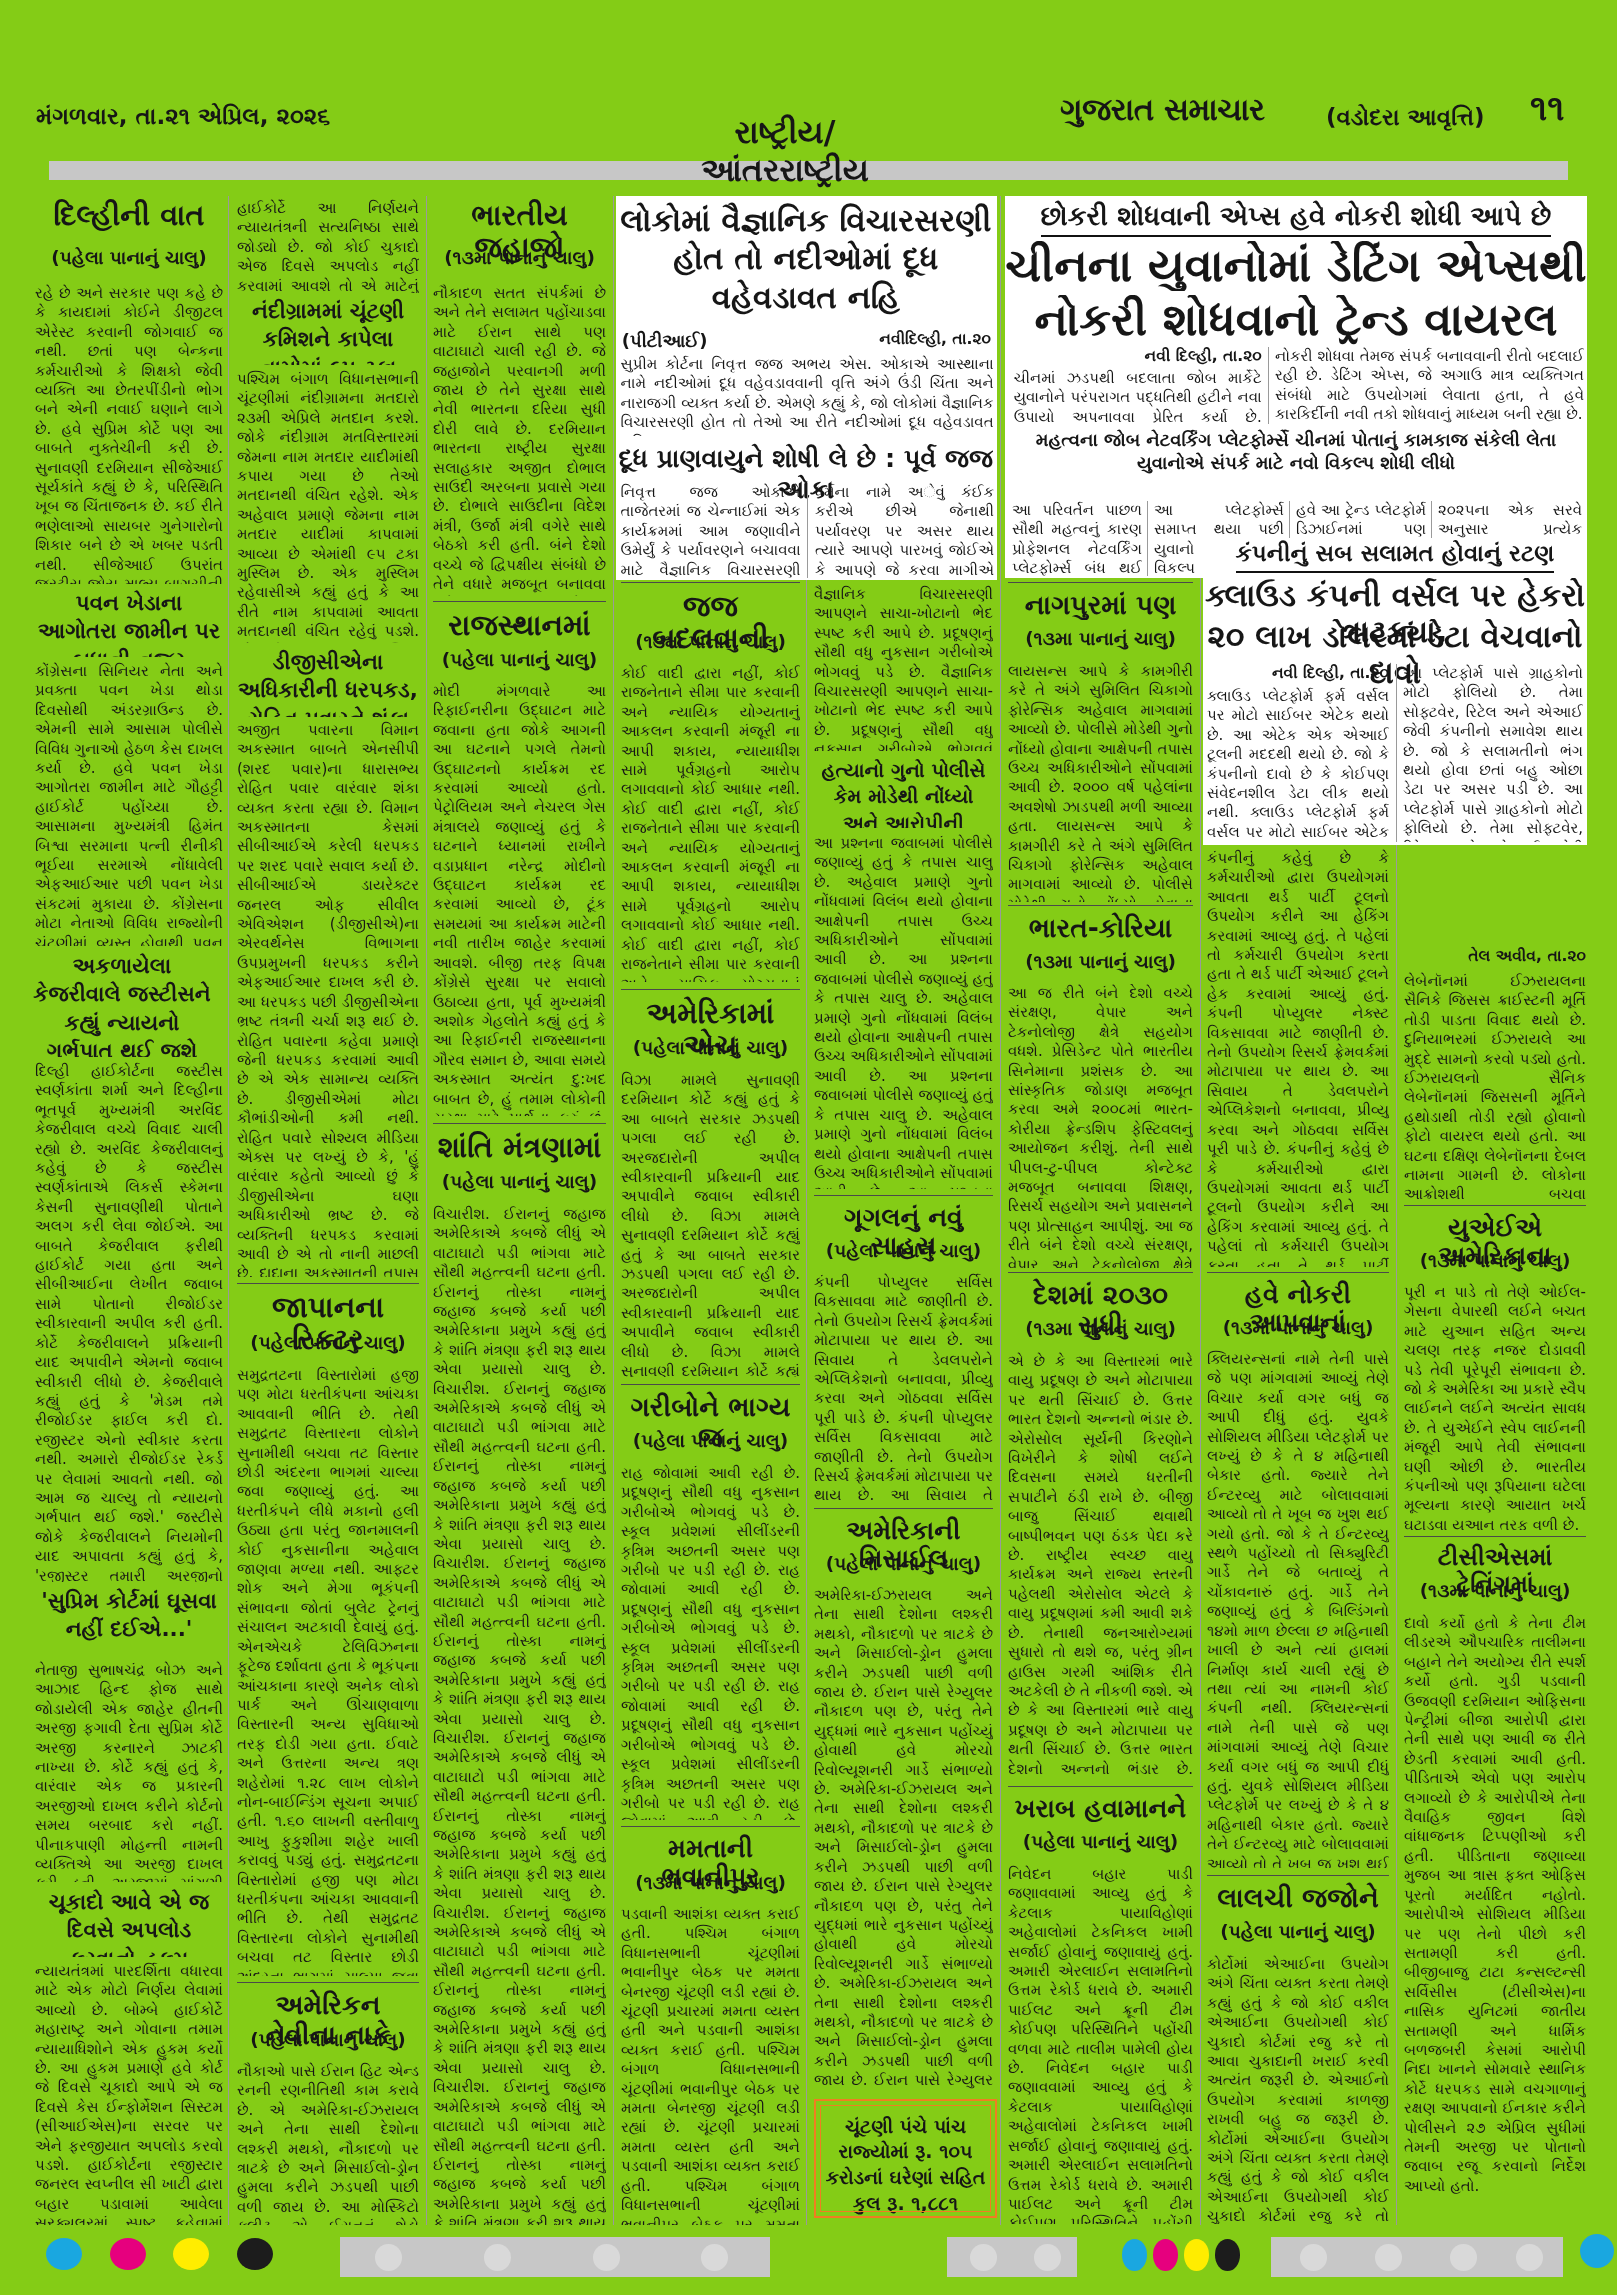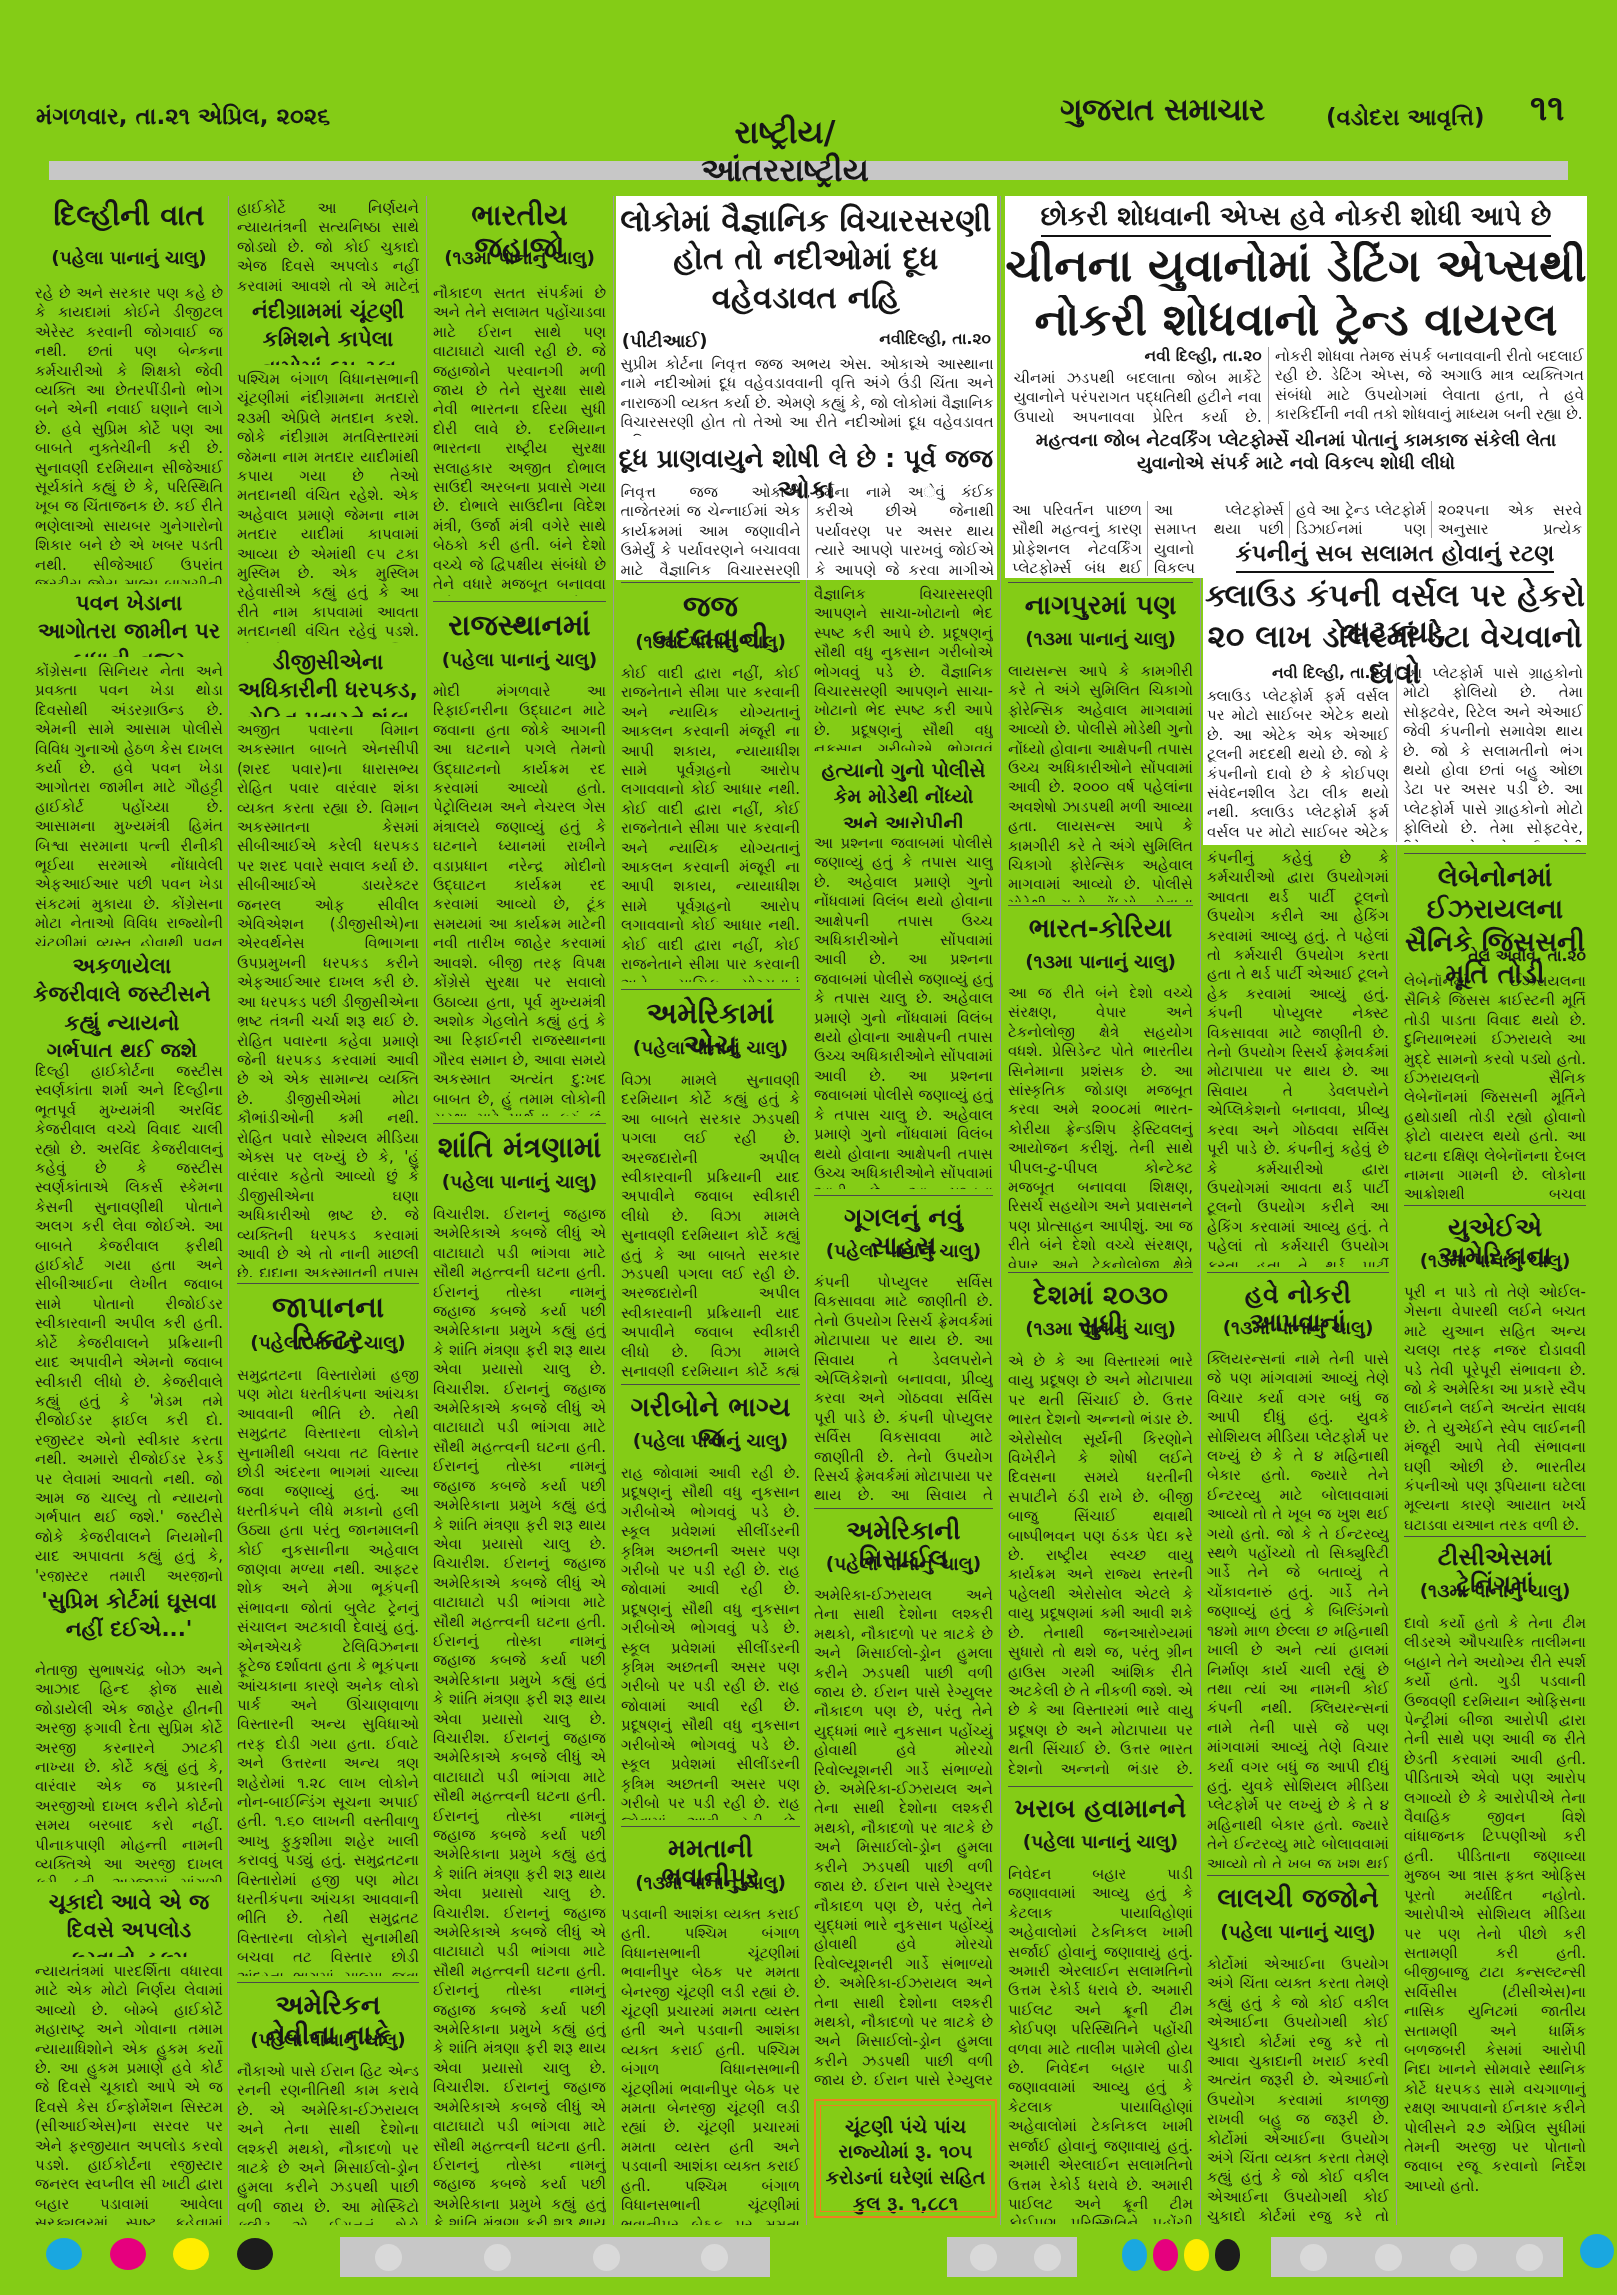--- a/index.html
+++ b/index.html
@@ -153,24 +153,20 @@
   </div>
 
   <div class="t bd" style="left:1207px;top:849px;width:182px;height:418px;">કંપનીનું કહેવું છે કે કર્મચારીઓ દ્વારા ઉપયોગમાં આવતા થર્ડ પાર્ટી ટૂલનો ઉપયોગ કરીને આ હેકિંગ કરવામાં આવ્યુ હતું. તે પહેલાં તો કર્મચારી ઉપયોગ કરતા હતા તે થર્ડ પાર્ટી એઆઈ ટૂલને હેક કરવામાં આવ્યું હતું. કંપની પોપ્યુલર નેક્સ્ટ વિકસાવવા માટે જાણીતી છે. તેનો ઉપયોગ રિસર્ચ ફ્રેમવર્કમાં મોટાપાયા પર થાય છે. આ સિવાય તે ડેવલપરોને એપ્લિકેશનો બનાવવા, પ્રીવ્યુ કરવા અને ગોઠવવા સર્વિસ પૂરી પાડે છે.  કંપનીનું કહેવું છે કે કર્મચારીઓ દ્વારા ઉપયોગમાં આવતા થર્ડ પાર્ટી ટૂલનો ઉપયોગ કરીને આ હેકિંગ કરવામાં આવ્યુ હતું. તે પહેલાં તો કર્મચારી ઉપયોગ કરતા હતા તે થર્ડ પાર્ટી એઆઈ ટૂલને હેક કરવામાં આવ્યું હતું. કંપની પોપ્યુલર નેક્સ્ટ વિકસાવવા માટે જાણીતી છે. તેનો ઉપયોગ રિસર્ચ ફ્રેમવર્કમાં મોટાપાયા પર થાય છે. આ સિવાય તે ડેવલપરોને એપ્લિકેશનો બનાવવા, પ્રીવ્યુ કરવા અને ગોઠવવા સર્વિસ પૂરી પાડે છે. </div>
   <div class="t ct title hr-top" style="left:1207px;top:1272px;width:182px;font-size:25.4px;">હવે નોકરી આપવાનાં</div>
   <div class="t ct cont" style="left:1207px;top:1317px;width:182px;">(૧૩મા પાનાનું ચાલુ)</div>
   <div class="t bd" style="left:1207px;top:1350px;width:182px;height:518px;">ક્લિયરન્સનાં નામે તેની પાસે જે પણ માંગવામાં આવ્યું તેણે વિચાર કર્યા વગર બધું જ આપી દીધું હતું. યુવકે સોશિયલ મીડિયા પ્લેટફોર્મ પર લખ્યું છે કે તે ૪ મહિનાથી બેકાર હતો. જ્યારે તેને ઈન્ટરવ્યુ માટે બોલાવવામાં આવ્યો તો તે ખૂબ જ ખુશ થઈ ગયો હતો. જો કે તે ઈન્ટરવ્યુ સ્થળે પહોંચ્યો તો સિક્યુરિટી ગાર્ડે તેને જે બતાવ્યું તે ચોંકાવનારું હતું. ગાર્ડે તેને જણાવ્યું હતું કે બિલ્ડિંગનો ૧૪મો માળ છેલ્લા છ મહિનાથી ખાલી છે અને ત્યાં હાલમાં નિર્માણ કાર્ય ચાલી રહ્યું છે તથા ત્યાં આ નામની કોઈ કંપની નથી.  ક્લિયરન્સનાં નામે તેની પાસે જે પણ માંગવામાં આવ્યું તેણે વિચાર કર્યા વગર બધું જ આપી દીધું હતું. યુવકે સોશિયલ મીડિયા પ્લેટફોર્મ પર લખ્યું છે કે તે ૪ મહિનાથી બેકાર હતો. જ્યારે તેને ઈન્ટરવ્યુ માટે બોલાવવામાં આવ્યો તો તે ખૂબ જ ખુશ થઈ ગયો હતો. જો કે તે ઈન્ટરવ્યુ સ્થળે પહોંચ્યો તો સિક્યુરિટી ગાર્ડે તેને જે બતાવ્યું તે ચોંકાવનારું હતું. ગાર્ડે તેને જણાવ્યું હતું કે બિલ્ડિંગનો ૧૪મો માળ છેલ્લા છ મહિનાથી ખાલી છે અને ત્યાં હાલમાં નિર્માણ કાર્ય ચાલી રહ્યું છે તથા ત્યાં આ નામની કોઈ કંપની નથી. </div>
   <div class="t ct title hr-top" style="left:1207px;top:1875px;width:182px;font-size:26.6px;">લાલચી જજોને</div>
   <div class="t ct cont" style="left:1207px;top:1921px;width:182px;">(પહેલા પાનાનું ચાલુ)</div>
   <div class="t bd" style="left:1207px;top:1955px;width:182px;height:269px;">કોર્ટોમાં એઆઈના ઉપયોગ અંગે ચિંતા વ્યક્ત કરતા તેમણે કહ્યું હતું કે જો કોઈ વકીલ એઆઈના ઉપયોગથી કોઈ ચુકાદો કોર્ટમાં રજુ કરે તો આવા ચુકાદાની ખરાઈ કરવી અત્યંત જરૂરી છે. એઆઈનો ઉપયોગ કરવામાં કાળજી રાખવી બહુ જ જરૂરી છે.  કોર્ટોમાં એઆઈના ઉપયોગ અંગે ચિંતા વ્યક્ત કરતા તેમણે કહ્યું હતું કે જો કોઈ વકીલ એઆઈના ઉપયોગથી કોઈ ચુકાદો કોર્ટમાં રજુ કરે તો આવા ચુકાદાની ખરાઈ કરવી અત્યંત જરૂરી છે. એઆઈનો ઉપયોગ કરવામાં કાળજી રાખવી બહુ જ જરૂરી છે. </div>
 
-  <div class="t ct hr-top" style="left:1404px;top:853px;width:182px;font-size:27px;line-height:1.2;font-weight:bold;">
-    <span>લેબેનોનમાં ઈઝરાયલના</span><br>
-    <span>સૈનિકે જિસસની મૂર્તિ તોડી</span>
-  </div>
   <div class="t dl" style="left:1404px;top:947px;width:182px;">તેલ અવીવ, તા.૨૦</div>
   <div class="t bd" style="left:1404px;top:972px;width:182px;height:229px;">લેબેનૉનમાં ઈઝરાયલના સૈનિકે જિસસ ક્રાઈસ્ટની મૂર્તિ તોડી પાડતા વિવાદ થયો છે. દુનિયાભરમાં ઈઝરાયલે આ મુદ્દે સામનો કરવો પડ્યો હતો. ઈઝરાયલનો સૈનિક લેબેનૉનમાં જિસસની મૂર્તિને હથોડાથી તોડી રહ્યો હોવાનો ફોટો વાયરલ થયો હતો. આ ઘટના દક્ષિણ લેબેનૉનના દેબલ નામના ગામની છે. લોકોના આક્રોશથી બચવા ઈઝરાયલના વિદેશ મંત્રાલયે માફી માંગી હતી. એટલું જ નહીં, વડાપ્રધાન નેતન્યાહૂએ પણ આ ઘટનાની ટીકા કરીને માફી માગવી પડી હતી.</div>
   <div class="t ct title hr-top" style="left:1404px;top:1205px;width:182px;font-size:25.4px;">યુએઈએ અમેરિકાના</div>
   <div class="t ct cont" style="left:1404px;top:1250px;width:182px;">(૧૩મા પાનાનું ચાલુ)</div>
   <div class="t bd" style="left:1404px;top:1283px;width:182px;height:247px;">પૂરી ન પાડે તો તેણે ઓઈલ-ગેસના વેપારથી લઈને બચત માટે યુઆન સહિત અન્ય ચલણ તરફ નજર દોડાવવી પડે તેવી પૂરેપૂરી સંભાવના છે. જો કે અમેરિકા આ પ્રકારે સ્વૈપ લાઈનને લઈને અત્યંત સાવધ છે. તે યુએઈને સ્વેપ લાઈનની મંજૂરી આપે તેવી સંભાવના ઘણી ઓછી છે. ભારતીય કંપનીઓ પણ રૂપિયાના ઘટેલા મૂલ્યના કારણે આયાત ખર્ચ ઘટાડવા યુઆન તરફ વળી છે.</div>
   <div class="t ct title hr-top" style="left:1404px;top:1536px;width:182px;font-size:24px;">ટીસીએસમાં ટ્રેનિંગમાં</div>
   <div class="t ct cont" style="left:1404px;top:1580px;width:182px;">(૧૩મા પાનાનું ચાલુ)</div>
   <div class="t bd" style="left:1404px;top:1614px;width:182px;height:610px;">દાવો કર્યો હતો કે તેના ટીમ લીડરએ ઔપચારિક તાલીમના બહાને તેને અયોગ્ય રીતે સ્પર્શ કર્યો હતો. ગુડી પડવાની ઉજવણી દરમિયાન ઓફિસના પેન્ટ્રીમાં બીજા આરોપી દ્વારા તેની સાથે પણ આવી જ રીતે છેડતી કરવામાં આવી હતી. પીડિતાએ એવો પણ આરોપ લગાવ્યો છે કે આરોપીએ તેના વૈવાહિક જીવન વિશે વાંધાજનક ટિપ્પણીઓ કરી હતી. પીડિતાના જણાવ્યા મુજબ આ ત્રાસ ફક્ત ઓફિસ પૂરતો મર્યાદિત નહોતો. આરોપીએ સોશિયલ મીડિયા પર પણ તેનો પીછો કરી સતામણી કરી હતી. બીજીબાજુ ટાટા કન્સલ્ટન્સી સર્વિસીસ (ટીસીએસ)ના નાસિક યુનિટમાં જાતીય સતામણી અને ધાર્મિક બળજબરી કેસમાં આરોપી નિદા ખાનને સોમવારે સ્થાનિક કોર્ટે ધરપકડ સામે વચગાળાનું રક્ષણ આપવાનો ઈનકાર કરીને પોલીસને ૨૭ એપ્રિલ સુધીમાં તેમની અરજી પર પોતાનો જવાબ રજૂ કરવાનો નિર્દેશ આપ્યો હતો.</div>
 
   <div class="dot" style="left:46px;top:2238px;width:36px;height:32px;background:#1aa7e0;"></div>

